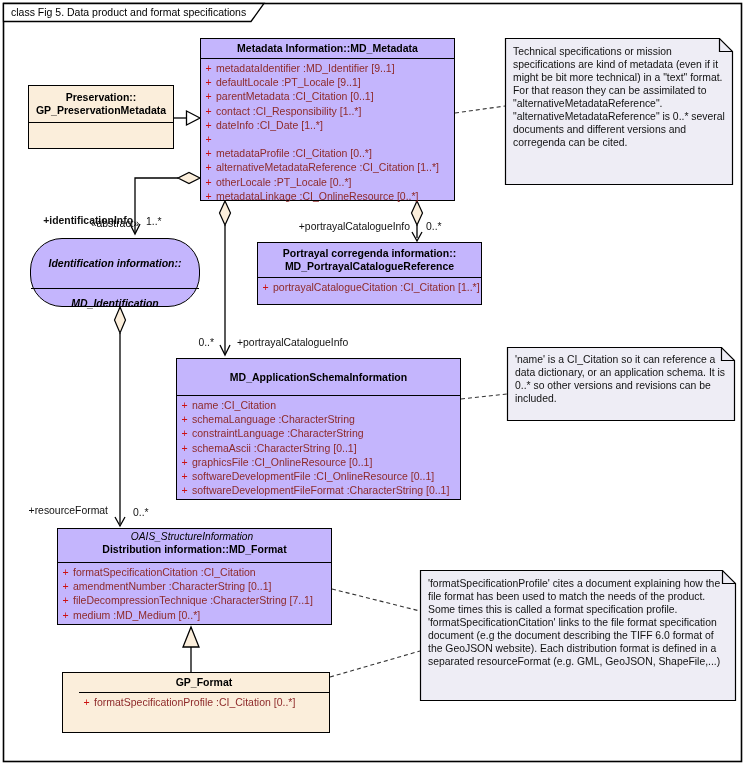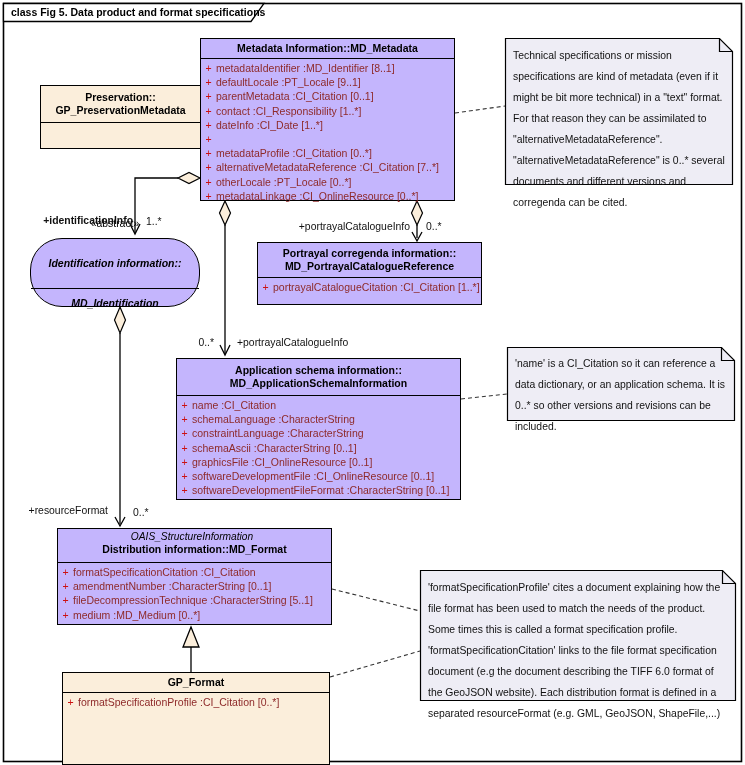--- a/index.html
+++ b/index.html
@@ -1,34 +1,34 @@
 <!DOCTYPE html>
 <html style="--accent_fill: #FBEEDB; --note_fill: #EEEDF5; --attr_text: #8E2A2A; --plus: #CC1111; --line: #000000;"><head>
 <meta charset="utf-8">
 <style>
   html,body{margin:0;padding:0;background:#fff;}
   #canvas{position:relative;width:745px;height:765px;background:#fff;
           font-family:"Liberation Sans","DejaVu Sans",sans-serif;overflow:hidden;}
   #overlay{position:absolute;left:0;top:0;z-index:1;}
   .lbl{position:absolute;z-index:3;font-size:10.4px;color:#111;white-space:nowrap;}
   .lbl.right{text-align:right;}
-  .frame-title{position:absolute;left:11px;top:6px;z-index:3;font-size:10.5px;font-weight:bold;color:#000;white-space:nowrap;text-align:right;}
+  .frame-title{position:absolute;left:11px;top:6px;z-index:3;font-size:10.5px;font-weight:normal;color:#000;white-space:nowrap;text-align:right;}
   .uml{position:absolute;z-index:2;background:#c4b5fd;border:1.4px solid #000;box-sizing:border-box;display:flex;flex-direction:column;}
   .uml.accent{background:var(--accent_fill);}
   .uml .hdr{border-bottom:1.4px solid #000;text-align:center;color:#000;
             display:flex;flex-direction:column;justify-content:center;flex:0 0 auto;}
   .uml .hdr .t{font-size:10.5px;font-weight:bold;line-height:13px;white-space:nowrap;}
   .uml .hdr .stereo{font-size:10.4px;font-weight:normal;line-height:13px;}
   .uml .hdr .ital{font-style:italic;margin-top:27px;}
   .uml .tag{font-size:10.2px;font-style:italic;text-align:center;padding:2px 5px 0 0;line-height:12px;white-space:nowrap;}
   .attrs{padding:2px 0 0 0;flex:1 1 auto;}
   .attr-row{display:flex;font-size:10.5px;line-height:14.2px;white-space:nowrap;}
   .attr-row .plus{color:var(--plus);width:15px;flex:0 0 15px;text-align:center;}
   .attr-row .txt{color:var(--attr_text);}
-  .note-text{position:absolute;z-index:3;font-size:10.4px;line-height:21px;color:#111;}
+  .note-text{position:absolute;z-index:3;font-size:10.4px;line-height:13px;color:#111;}
 </style>
 </head>
 <body>
 
 <div id="canvas">
 
   <svg id="overlay" width="745" height="765">
 
     <rect x="3.5" y="3.5" width="738" height="758" fill="none" stroke="#000" stroke-width="1.6"></rect>
     <polygon points="3.5,3.5 264,3.5 251,21.5 3.5,21.5" fill="#fff" stroke="#000" stroke-width="1.3"></polygon>
@@ -81,37 +81,37 @@
 
     <g>
       <polygon points="120,307 125.5,320 120,333 114.5,320" fill="var(--accent_fill)" stroke="#000" stroke-width="1.2"></polygon>
       <line x1="120" y1="333" x2="120" y2="524" stroke="#000" stroke-width="1.3"></line>
       <path d="M115,517 L120,526 L125,517" fill="none" stroke="#000" stroke-width="1.3"></path>
     </g>
   </svg>
 
   <div class="frame-title">class Fig 5. Data product and format specifications</div>
 
-  <div class="uml accent" style="left:40px;top:85px;width:161px;height:64px;">
+  <div class="uml accent" style="left:28px;top:85px;width:146px;height:64px;">
     <div class="hdr" style="height:36px;">
       <div class="t">Preservation::</div>
       <div class="t">GP_PreservationMetadata</div>
     </div>
     <div class="attrs"></div>
   </div>
 
   <div class="uml" style="left:200px;top:38px;width:255px;height:163px;">
     <div class="hdr" style="height:19px;">
       <div class="t">Metadata Information::MD_Metadata</div>
     </div>
     <div class="attrs">
 
         <div class="attr-row">
           <span class="plus">+</span>
-          <span class="txt">metadataIdentifier :MD_Identifier [8..1]</span>
+          <span class="txt">metadataIdentifier :MD_Identifier [9..1]</span>
         </div>
 
         <div class="attr-row">
           <span class="plus">+</span>
           <span class="txt">defaultLocale :PT_Locale [9..1]</span>
         </div>
 
         <div class="attr-row">
           <span class="plus">+</span>
           <span class="txt">parentMetadata :CI_Citation [0..1]</span>
@@ -131,21 +131,21 @@
           <span class="plus">+</span>
         </div>
 
         <div class="attr-row">
           <span class="plus">+</span>
           <span class="txt">metadataProfile :CI_Citation [0..*]</span>
         </div>
 
         <div class="attr-row">
           <span class="plus">+</span>
-          <span class="txt">alternativeMetadataReference :CI_Citation [7..*]</span>
+          <span class="txt">alternativeMetadataReference :CI_Citation [1..*]</span>
         </div>
 
         <div class="attr-row">
           <span class="plus">+</span>
           <span class="txt">otherLocale :PT_Locale [0..*]</span>
         </div>
 
         <div class="attr-row">
           <span class="plus">+</span>
           <span class="txt">metadataLinkage :CI_OnlineResource [0..*]</span>
@@ -171,21 +171,20 @@
 
         <div class="attr-row">
           <span class="plus">+</span>
           <span class="txt">portrayalCatalogueCitation :CI_Citation [1..*]</span>
         </div>
       </div>
   </div>
 
   <div class="uml" style="left:176px;top:358px;width:285px;height:142px;">
     <div class="hdr" style="height:36px;">
-      <div class="t">Application schema information::</div>
       <div class="t">MD_ApplicationSchemaInformation</div>
     </div>
     <div class="attrs">
 
         <div class="attr-row">
           <span class="plus">+</span>
           <span class="txt">name :CI_Citation</span>
         </div>
 
         <div class="attr-row">
@@ -232,31 +231,31 @@
           <span class="txt">formatSpecificationCitation :CI_Citation</span>
         </div>
 
         <div class="attr-row">
           <span class="plus">+</span>
           <span class="txt">amendmentNumber :CharacterString [0..1]</span>
         </div>
 
         <div class="attr-row">
           <span class="plus">+</span>
-          <span class="txt">fileDecompressionTechnique :CharacterString [5..1]</span>
+          <span class="txt">fileDecompressionTechnique :CharacterString [7..1]</span>
         </div>
 
         <div class="attr-row">
           <span class="plus">+</span>
           <span class="txt">medium :MD_Medium [0..*]</span>
         </div>
       </div>
   </div>
 
-  <div class="uml accent" style="left:62px;top:672px;width:268px;height:93px;">
+  <div class="uml accent" style="left:62px;top:672px;width:268px;height:61px;padding-left:16px;">
     <div class="hdr" style="height:19px;">
       <div class="t">GP_Format</div>
     </div>
     <div class="attrs">
 
         <div class="attr-row">
           <span class="plus">+</span>
           <span class="txt">formatSpecificationProfile :CI_Citation [0..*]</span>
         </div>
       </div>

